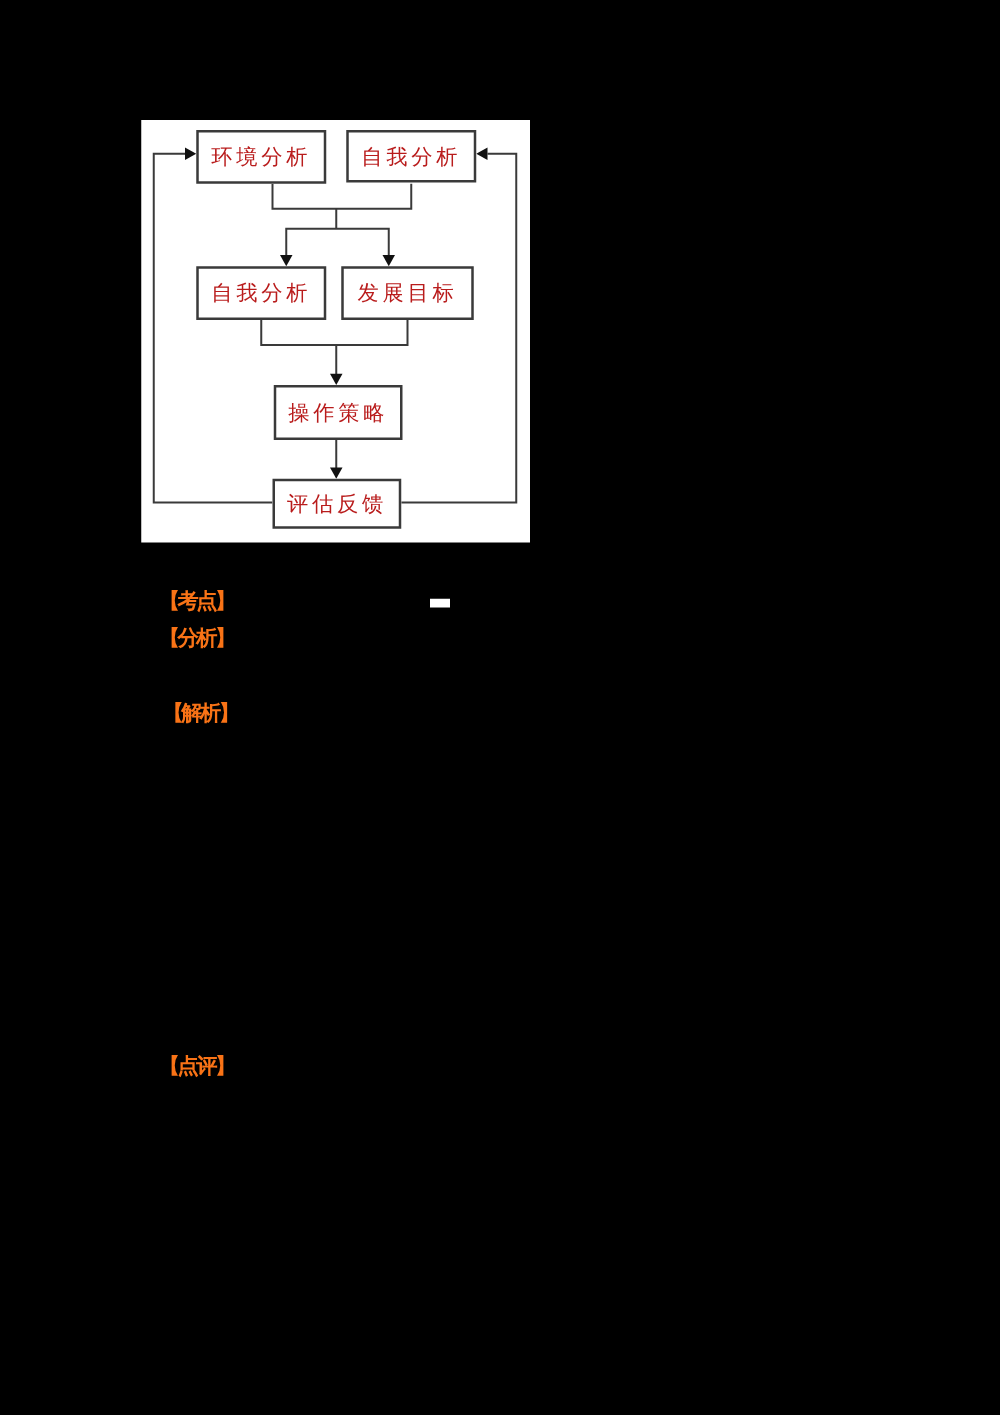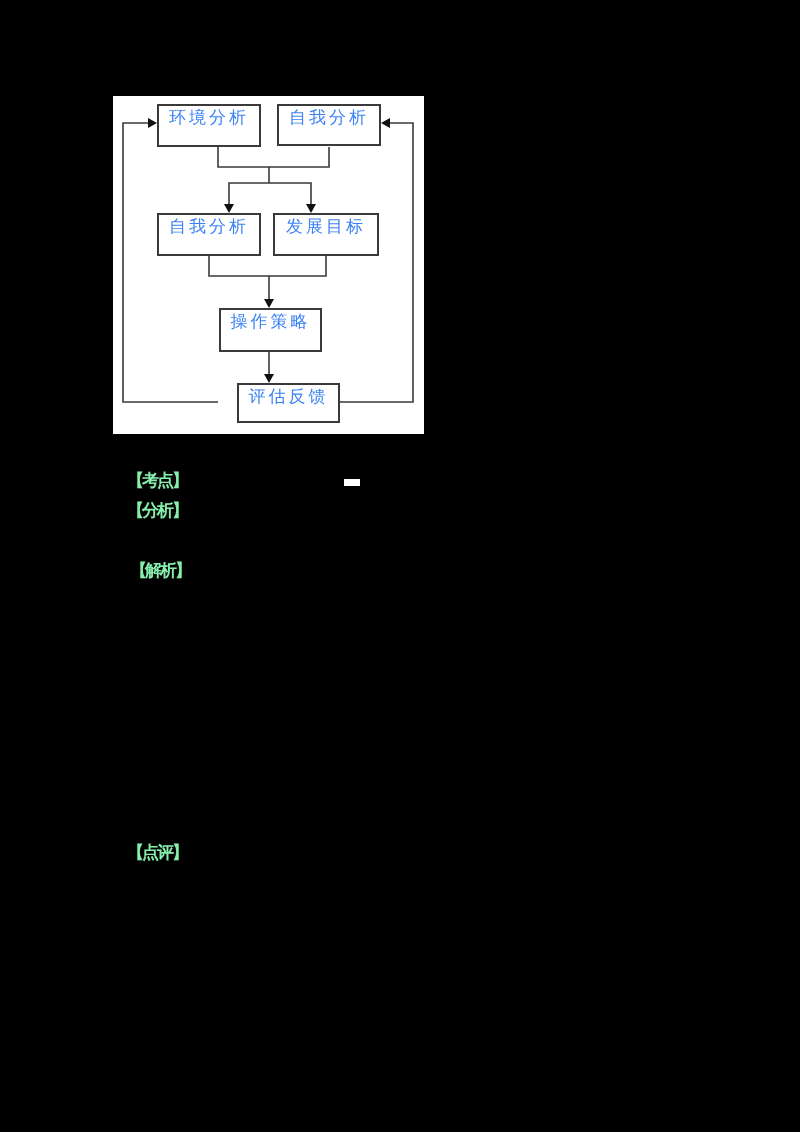--- a/index.html
+++ b/index.html
@@ -28,45 +28,45 @@
     top: 96px;
     width: 311px;
     height: 338px;
     background: #ffffff;
   }
   .flow-node {
     position: absolute;
     background: #ffffff;
     border: 2px solid #3a3a3a;
     box-sizing: border-box;
-    color: #3b82f6;
+    color: #b91c1c;
     font-size: 17px;
     letter-spacing: 3px;
     text-align: center;
     display: flex;
-    align-items: flex-start;
+    align-items: center;
     justify-content: center;
     white-space: nowrap;
   }
   .node-env      { left: 44px;  top: 8px;   width: 104px; height: 43px; }
   .node-self     { left: 164px; top: 8px;   width: 104px; height: 42px; }
   .node-position { left: 44px;  top: 117px; width: 104px; height: 43px; }
   .node-goal     { left: 160px; top: 117px; width: 106px; height: 43px; }
   .node-strategy { left: 106px; top: 212px; width: 103px; height: 44px; }
-  .node-feedback { left: 105px; top: 287px; width: 103px; height: 40px; margin-left: 19px; }
+  .node-feedback { left: 105px; top: 287px; width: 103px; height: 40px; }
   .connectors {
     position: absolute;
     left: 0; top: 0;
     width: 311px;
     height: 338px;
   }
   
   .tag {
     position: absolute;
-    color: #86efac;
+    color: #f97316;
     font-weight: bold;
     font-size: 17px;
     letter-spacing: -2px;
     line-height: 20px;
     white-space: nowrap;
   }
   .tag-exam-point { left: 127px; top: 471px; }
   .tag-analysis   { left: 127px; top: 501px; }
   .tag-explain    { left: 130px; top: 561px; }
   .tag-comment    { left: 127px; top: 843px; }

